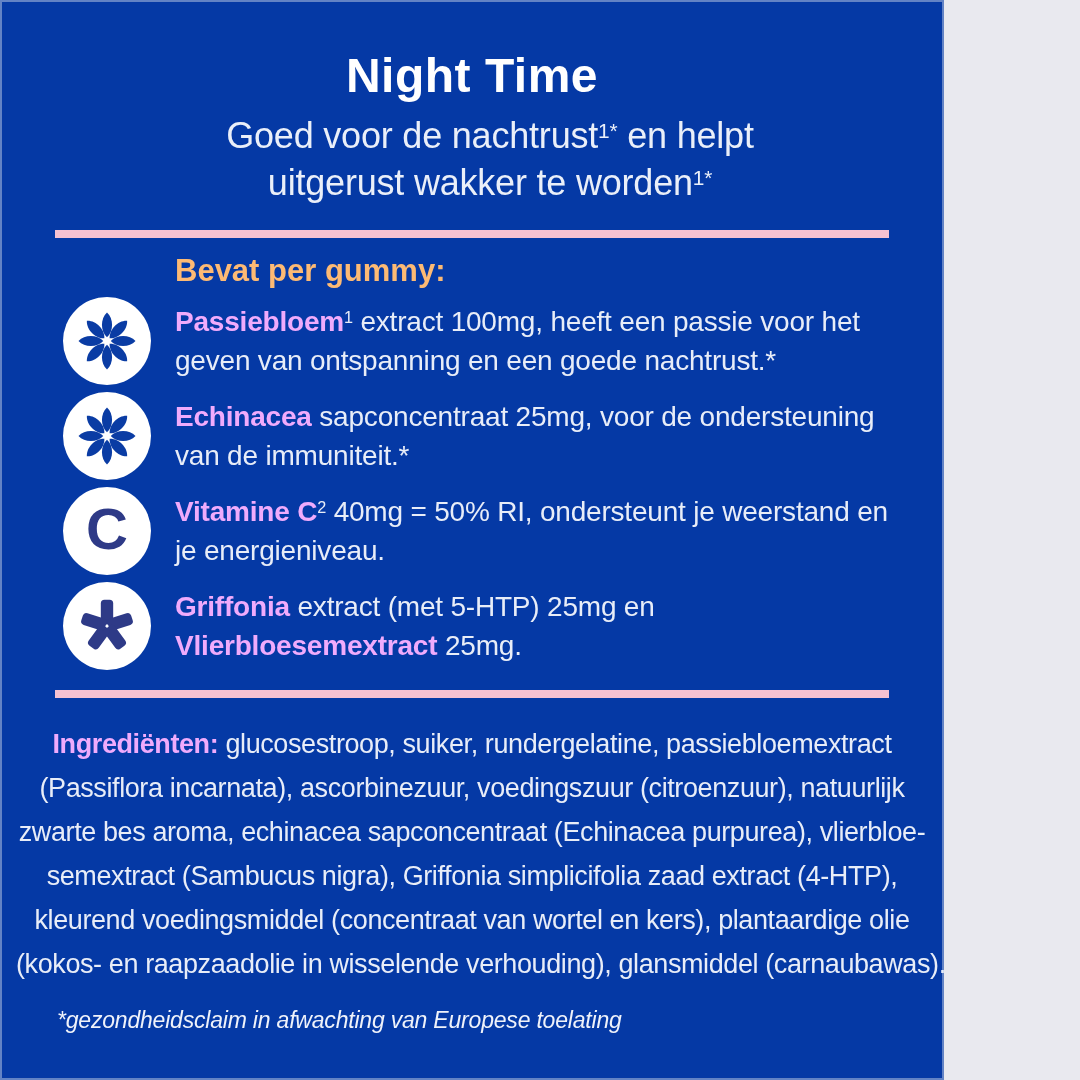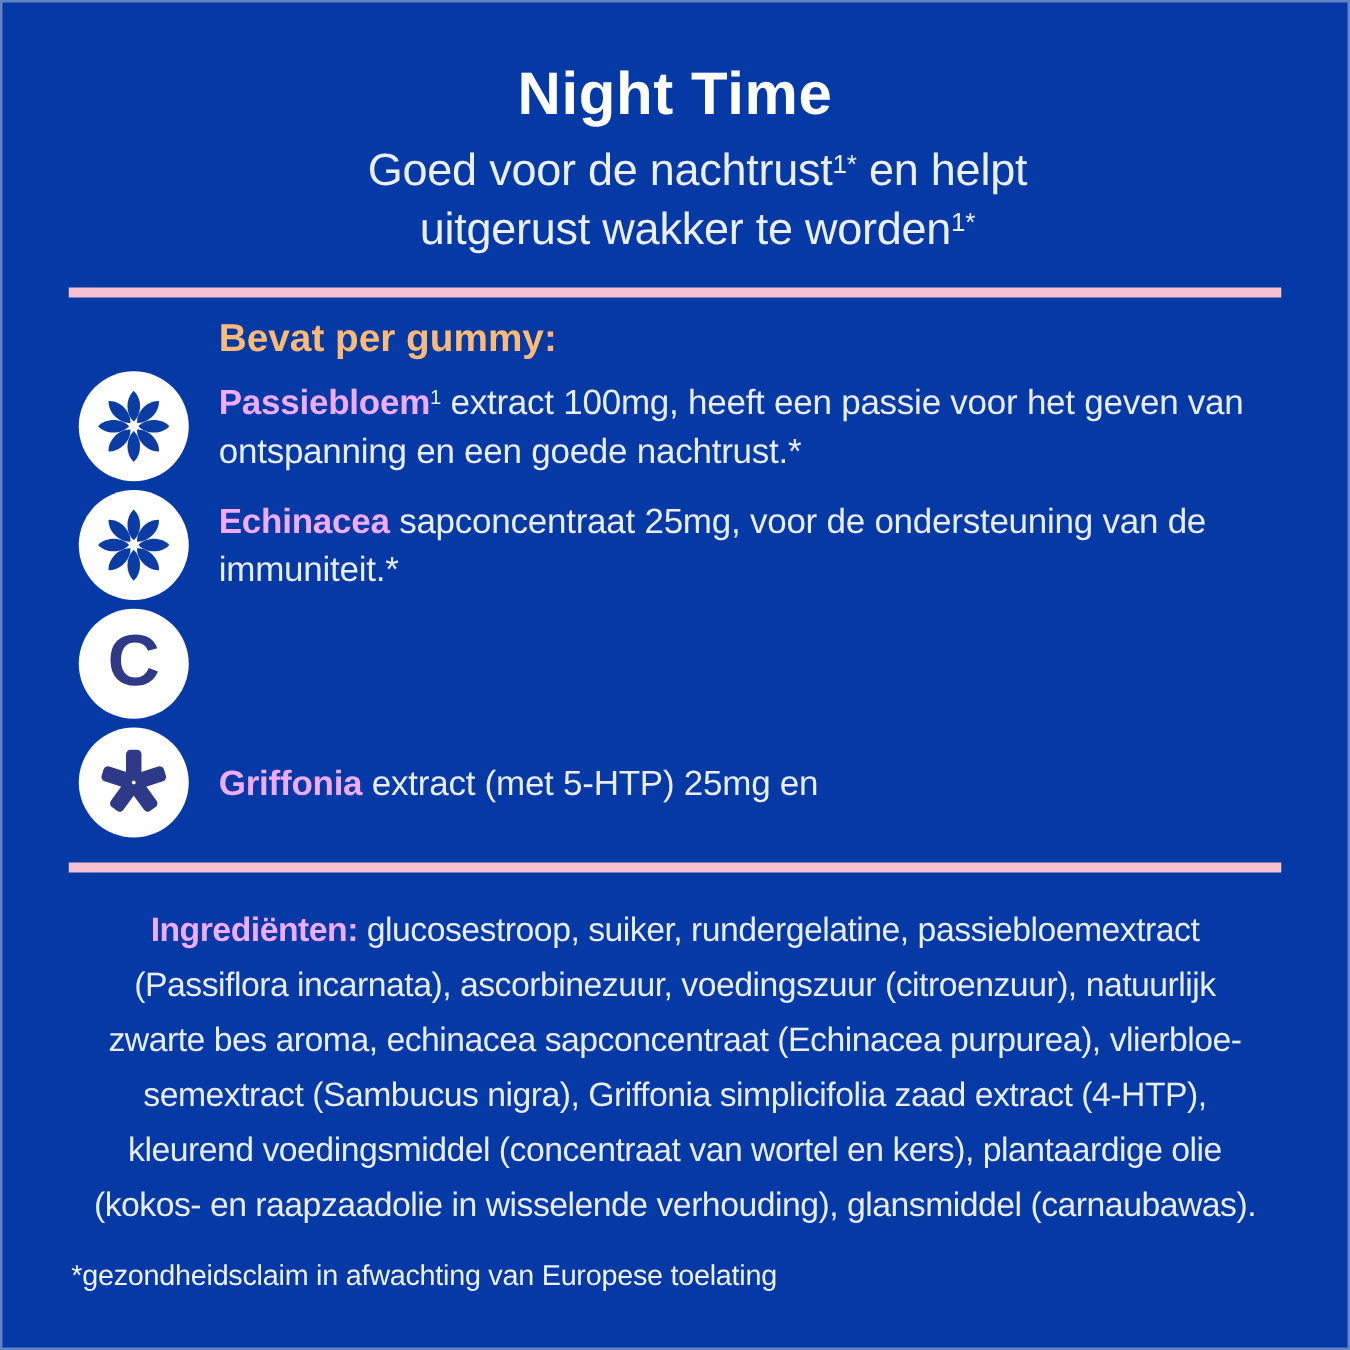--- a/index.html
+++ b/index.html
@@ -3,21 +3,21 @@
 <meta charset="utf-8">
 <style>
   html, body { margin: 0; padding: 0; }
   body {
     width: 1080px; height: 1080px;
     font-family: "Liberation Sans", sans-serif;
     background: #e9e9ef;
   }
   .page {
     position: relative;
-    width: 1080px; height: 1080px;
+    width: 944px; height: 1080px;
     box-sizing: border-box;
     background: #0539A5;
     color: #FFFFFF;
     overflow: hidden;
     box-shadow: inset 0 0 0 2px rgba(216,222,238,0.45);
   }
   .header { padding-top: 48px; text-align: center; }
   .title {
     font-size: 48px; font-weight: 700; line-height: 56px;
     color: #FFFFFF; letter-spacing: 0.5px;
@@ -71,20 +71,21 @@
     text-align: center;
     font-size: 27px; line-height: 44px; font-weight: 400;
     color: #E8EDF8; letter-spacing: -0.4px;
   }
   .ing-line { white-space: nowrap; }
   .footer {
     position: absolute; left: 57px; right: 52px; bottom: 46px;
     display: flex; justify-content: space-between; align-items: flex-start;
     font-size: 23px; font-weight: 400; color: #EFF2FA;
     letter-spacing: -0.2px;
+    font-style: italic;
   }
 </style>
 </head>
 <body>
 
 <div class="page">
 
   <div class="header">
     <div class="title">Night Time</div>
     <div class="subtitle">
@@ -137,37 +138,38 @@
       </div>
       <div class="row-text"><span class="b">Echinacea</span><sup></sup><span> sapconcentraat 25mg, voor de ondersteuning van de immuniteit.*</span></div>
     </div>
 
     <div class="row">
       <div class="icon-col">
         <div class="icon-circle">
           <span class="icon-letter">C</span>
         </div>
       </div>
+      <div class="row-text"><span class="b">Vitamine C</span><sup>2</sup><span> 40mg = 50% RI, ondersteunt je weerstand en je energieniveau.</span></div>
     </div>
 
     <div class="row">
       <div class="icon-col">
         <div class="icon-circle">
           <svg width="64" height="64" viewBox="-44 -44 88 88" aria-hidden="true">
             <g fill="#2E3A87">
               <rect x="-8.5" y="-36" width="17" height="34" rx="5" transform="rotate(0)"></rect>
               <rect x="-8.5" y="-36" width="17" height="34" rx="5" transform="rotate(72)"></rect>
               <rect x="-8.5" y="-36" width="17" height="34" rx="5" transform="rotate(144)"></rect>
               <rect x="-8.5" y="-36" width="17" height="34" rx="5" transform="rotate(216)"></rect>
               <rect x="-8.5" y="-36" width="17" height="34" rx="5" transform="rotate(288)"></rect>
             </g>
           </svg>
         </div>
       </div>
-      <div class="row-text"><span class="b">Griffonia</span><span> extract (met 5-HTP) 25mg en</span></div>
+      <div class="row-text"><span class="b">Griffonia</span><span> extract (met 5-HTP) 25mg en</span><span class="line2"><span class="b">Vlierbloesemextract</span><span> 25mg.</span></span></div>
     </div>
   </div>
 
   <div class="divider divider2"></div>
 
   <div class="ingredients">
     <div class="ing-line"><span class="b">Ingrediënten:</span><span> glucosestroop, suiker, rundergelatine, passiebloemextract</span></div>
     <div class="ing-line">(Passiflora incarnata), ascorbinezuur, voedingszuur (citroenzuur), natuurlijk</div>
     <div class="ing-line">zwarte bes aroma, echinacea sapconcentraat (Echinacea purpurea), vlierbloe-</div>
     <div class="ing-line">semextract (Sambucus nigra), Griffonia simplicifolia zaad extract (4-HTP),</div>

